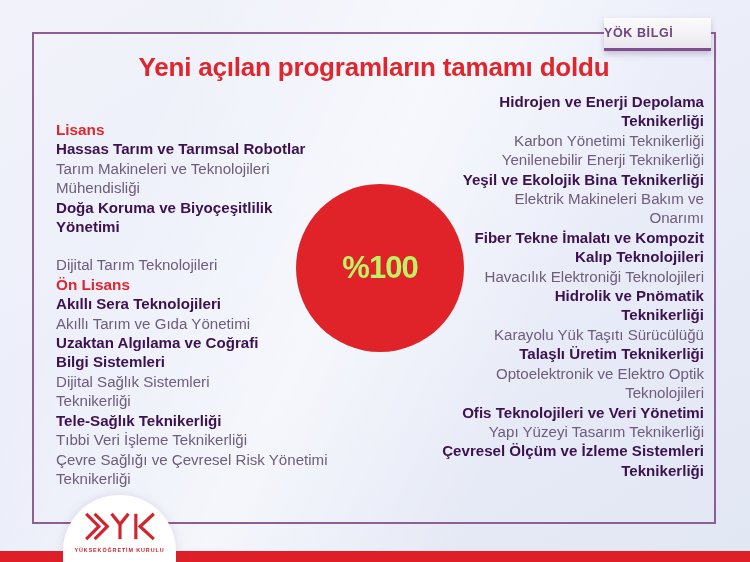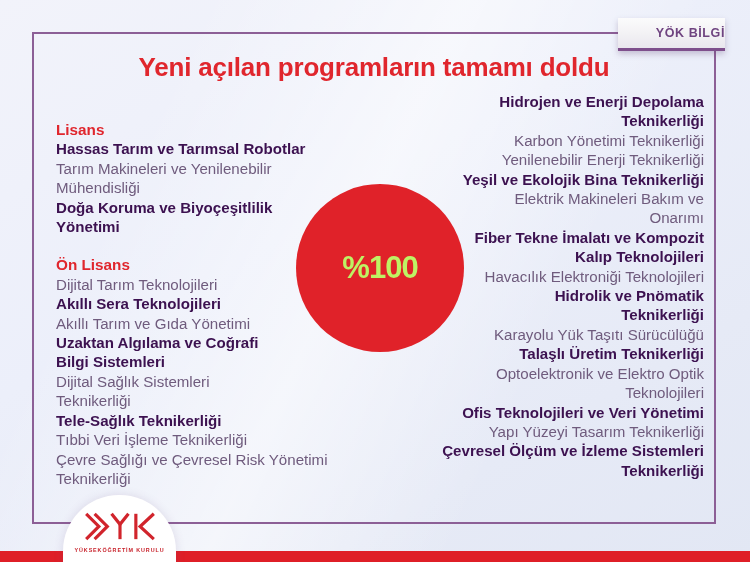--- a/index.html
+++ b/index.html
@@ -21,25 +21,25 @@
   }
   
   #frame{
     position:absolute;left:32px;top:32px;width:684px;height:492px;
     border:2px solid #8c5f96;
     box-sizing:border-box;
     background:transparent;
   }
   
   #badge{
-    position:absolute;left:618px;top:18px;width:107px;height:30px;
+    position:absolute;left:604px;top:18px;width:107px;height:30px;
     background:linear-gradient(180deg,#fbfbfc 0%,#f2f1f4 55%,#e9e7ee 100%);
     border-bottom:3px solid #7e4f8c;
     box-shadow:0 3px 6px rgba(90,60,110,.28);
-    display:flex;align-items:center;justify-content:flex-end;
+    display:flex;align-items:center;justify-content:flex-start;
     z-index:6;
   }
   #badge span{
     color:#6f4480;font-weight:bold;font-size:12.5px;letter-spacing:.6px;
   }
   
   #title{
     position:absolute;left:32px;top:52px;width:684px;
     text-align:center;
     color:#e0262d;font-weight:bold;font-size:26px;letter-spacing:-.2px;
@@ -97,27 +97,27 @@
 
   <div id="badge">
     <span>YÖK BİLGİ</span>
   </div>
 
   <div id="title">Yeni açılan programların tamamı doldu</div>
 
   <div class="col" id="colLeft">
       <div class="ln h">Lisans</div>
       <div class="ln b">Hassas Tarım ve Tarımsal Robotlar</div>
-      <div class="ln n">Tarım Makineleri ve Yenilenebilir</div>
+      <div class="ln n">Tarım Makineleri ve Teknolojileri</div>
       <div class="ln n">Mühendisliği</div>
       <div class="ln b">Doğa Koruma ve Biyoçeşitlilik</div>
       <div class="ln b">Yönetimi</div>
       <div class="gap"></div>
+      <div class="ln n">Dijital Tarım Teknolojileri</div>
       <div class="ln h">Ön Lisans</div>
-      <div class="ln n">Dijital Tarım Teknolojileri</div>
       <div class="ln b">Akıllı Sera Teknolojileri</div>
       <div class="ln n">Akıllı Tarım ve Gıda Yönetimi</div>
       <div class="ln b">Uzaktan Algılama ve Coğrafi</div>
       <div class="ln b">Bilgi Sistemleri</div>
       <div class="ln n">Dijital Sağlık Sistemleri</div>
       <div class="ln n">Teknikerliği</div>
       <div class="ln b">Tele-Sağlık Teknikerliği</div>
       <div class="ln n">Tıbbi Veri İşleme Teknikerliği</div>
       <div class="ln n">Çevre Sağlığı ve Çevresel Risk Yönetimi</div>
       <div class="ln n">Teknikerliği</div>

